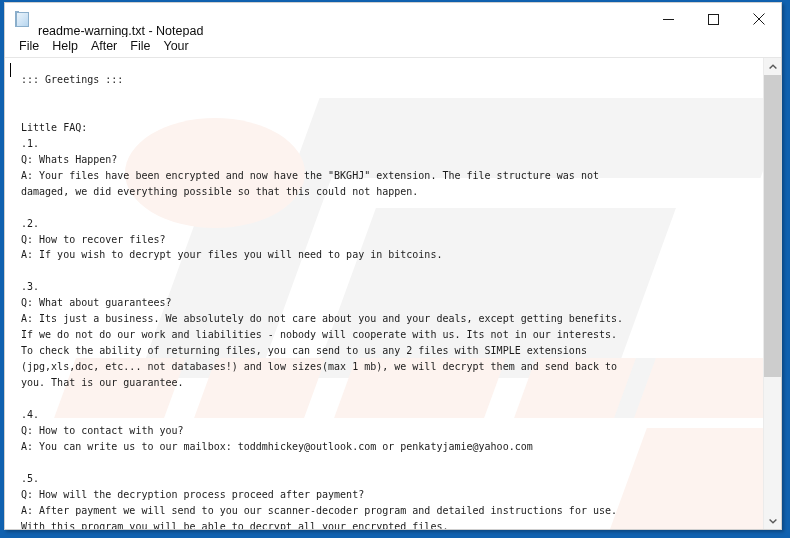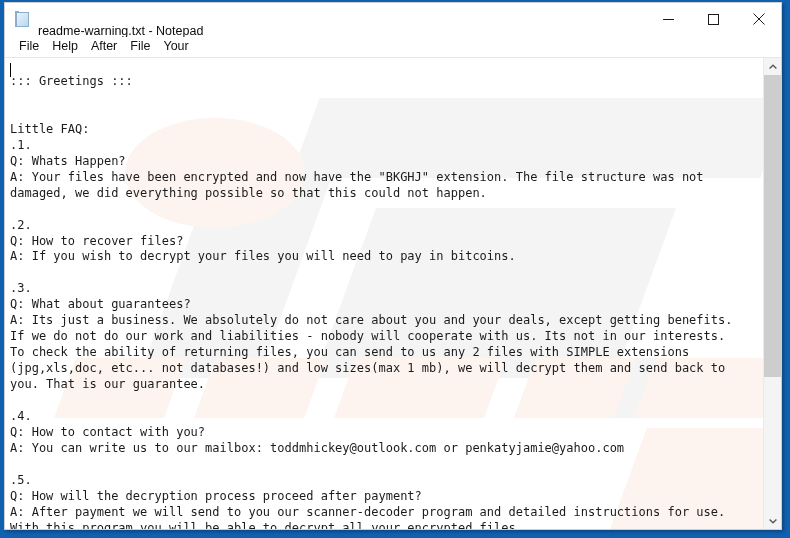--- a/index.html
+++ b/index.html
@@ -149,26 +149,27 @@
   #watermark .wm-pink {
     position: absolute;
     background: #fdf3ef;
   }
   .wm-skew { transform: skewX(-20deg); }
 
   #text-content {
     position: relative;
     z-index: 1;
     font-family: "DejaVu Sans Mono", "Liberation Mono", monospace;
-    font-size: 12px;
+    font-size: 10px;
     line-height: 15.95px;
     color: #1b1b1b;
     white-space: pre;
     padding: 4px 0 0 5px;
     letter-spacing: 0px;
+    margin-left: 11px;
   }
   #caret {
     position: absolute;
     z-index: 2;
     left: 5px;
     top: 5px;
     width: 1px;
     height: 14px;
     background: #000;
   }

